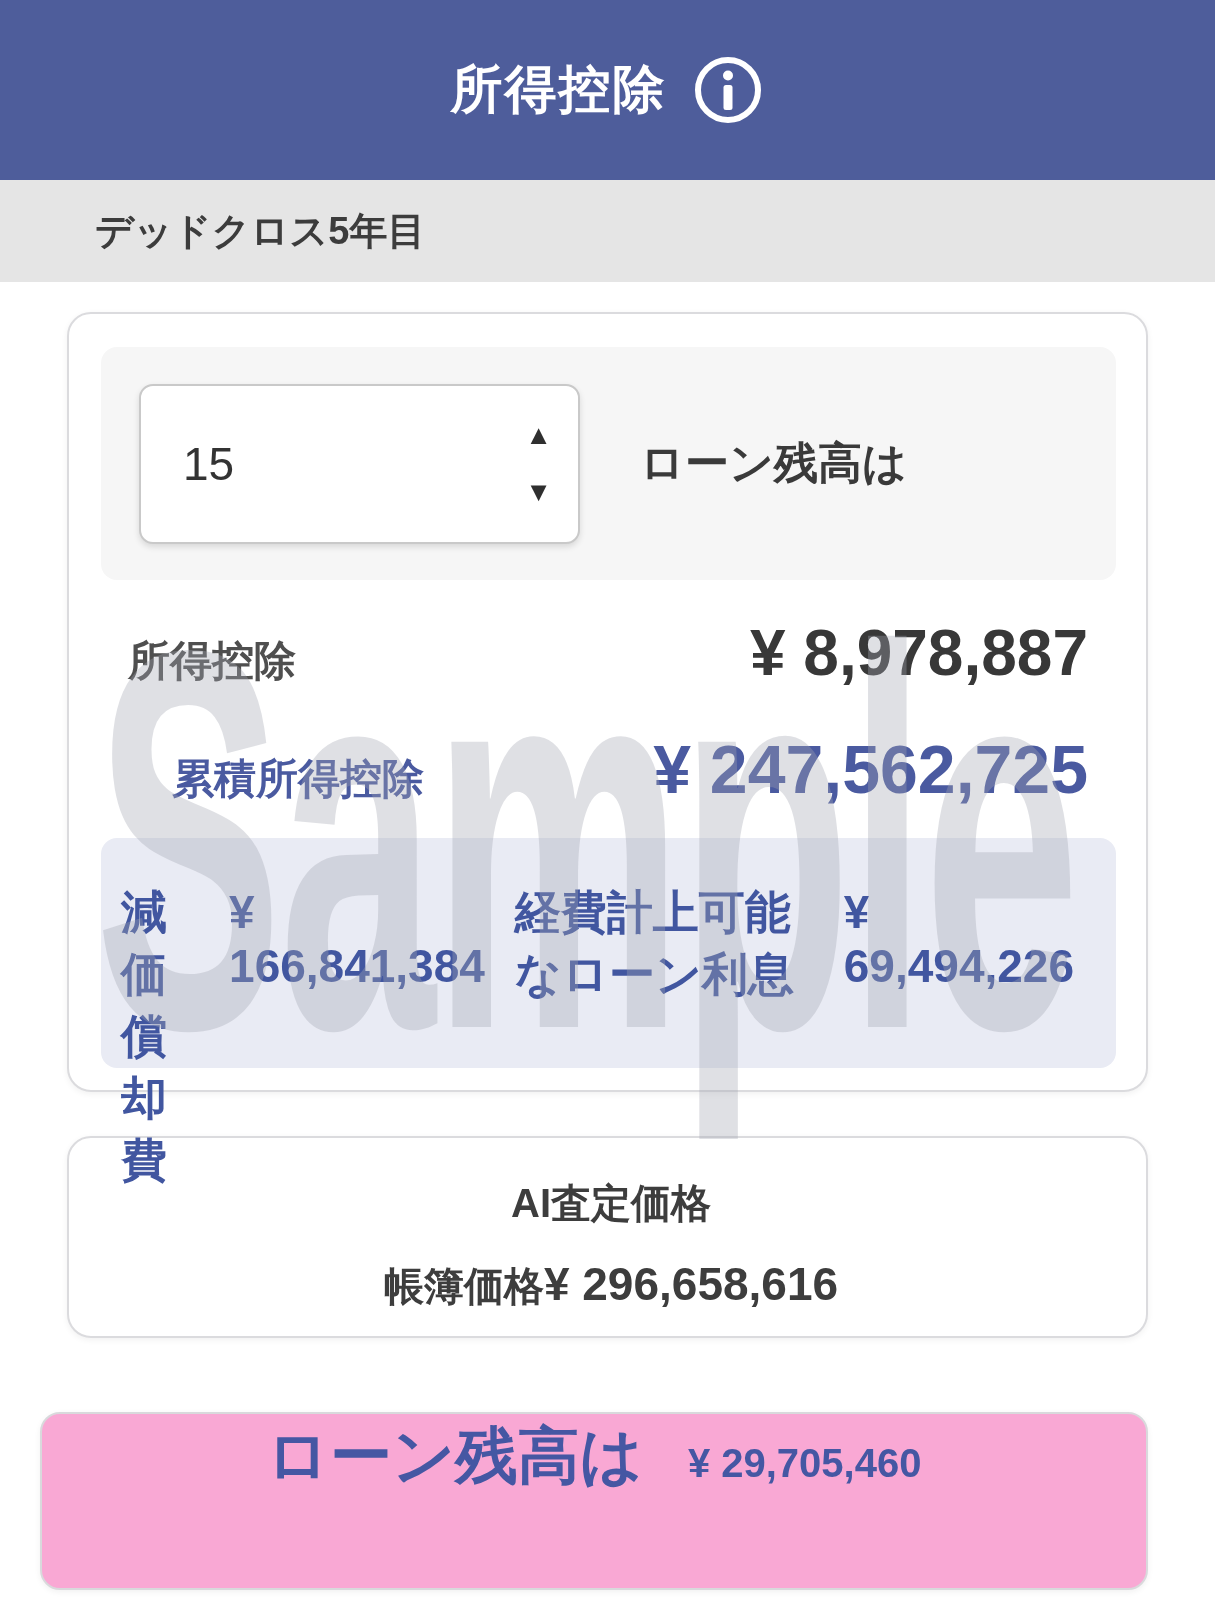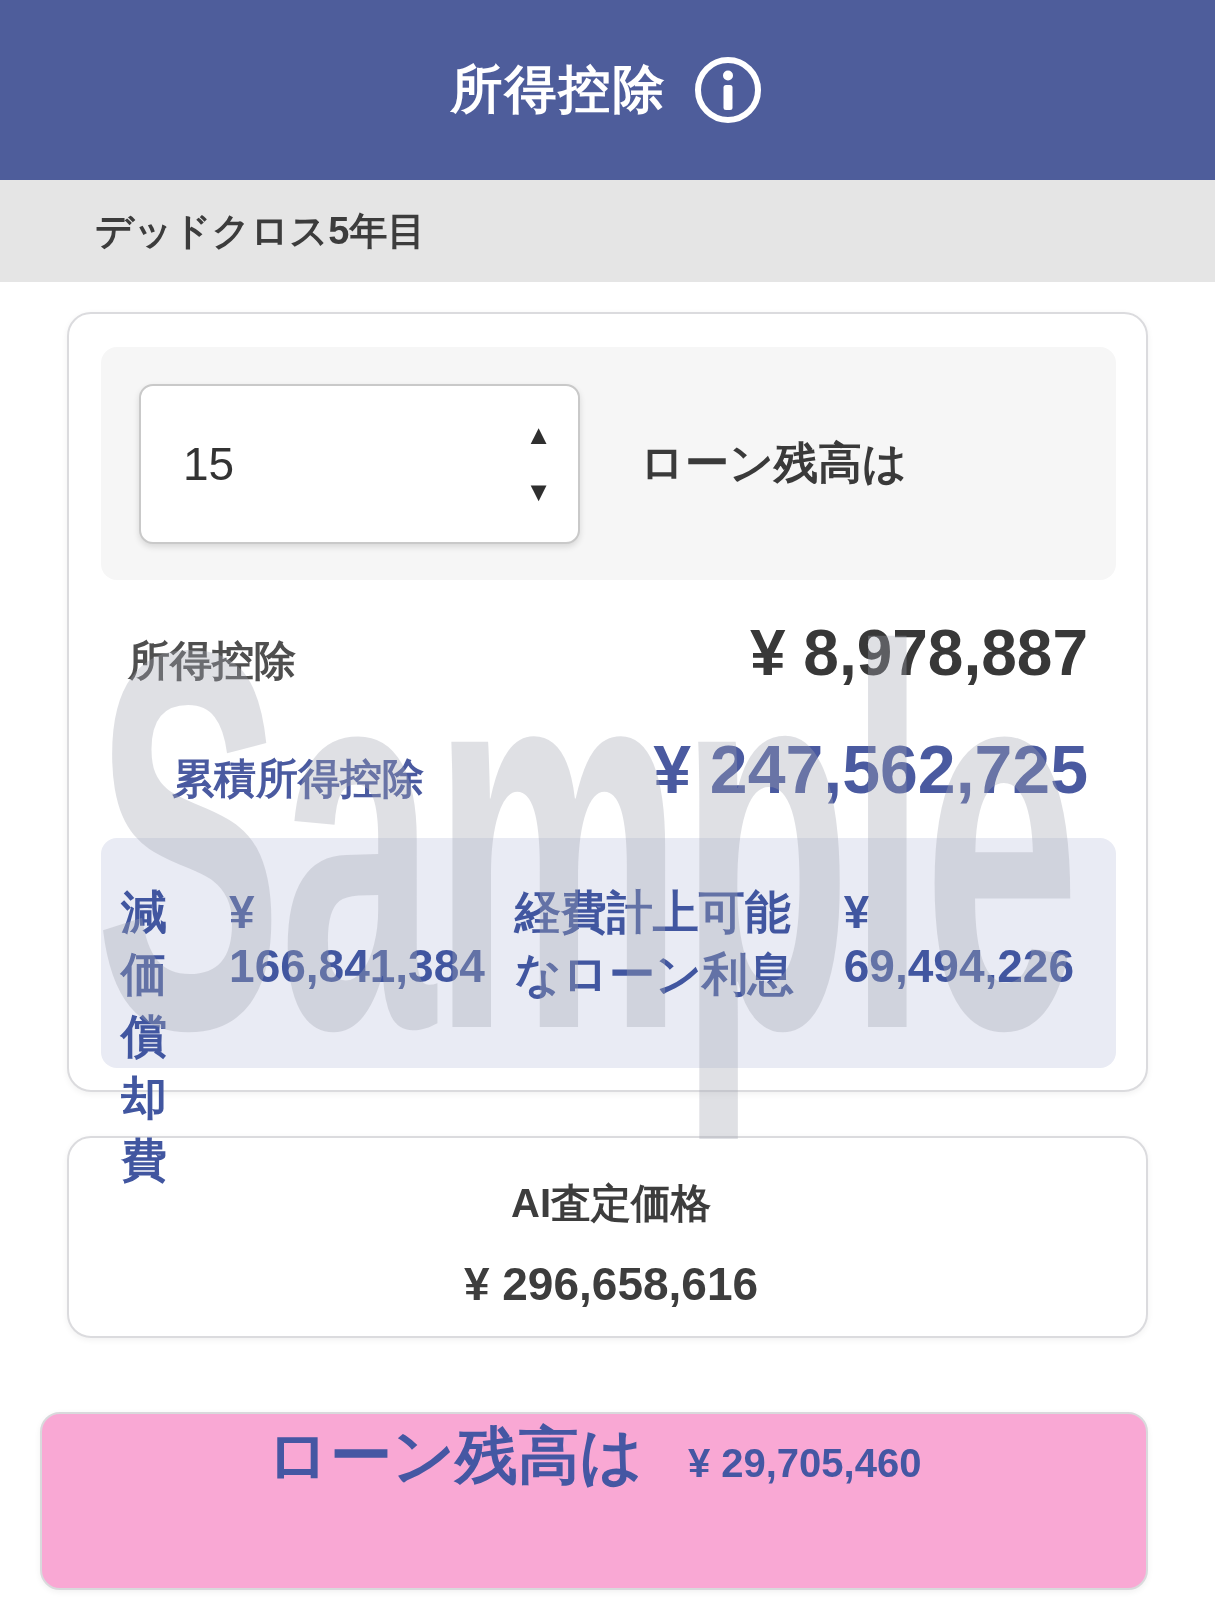--- a/index.html
+++ b/index.html
@@ -154,20 +154,21 @@
     </div>
   </div>
 
 </div>
 
 <div class="card card2">
   <div class="price-row">
     <span class="price-label">AI査定価格</span>
   </div>
   <div class="price-row">
+    <span class="price-label">帳簿価格</span>
     <span class="price-value">¥ 296,658,616</span>
   </div>
 </div>
 
 <div class="card card3">
   <span class="loan-label">ローン残高は</span>
   <span class="loan-value">¥ 29,705,460</span>
 </div>
 
 <div class="watermark">Sample</div>

